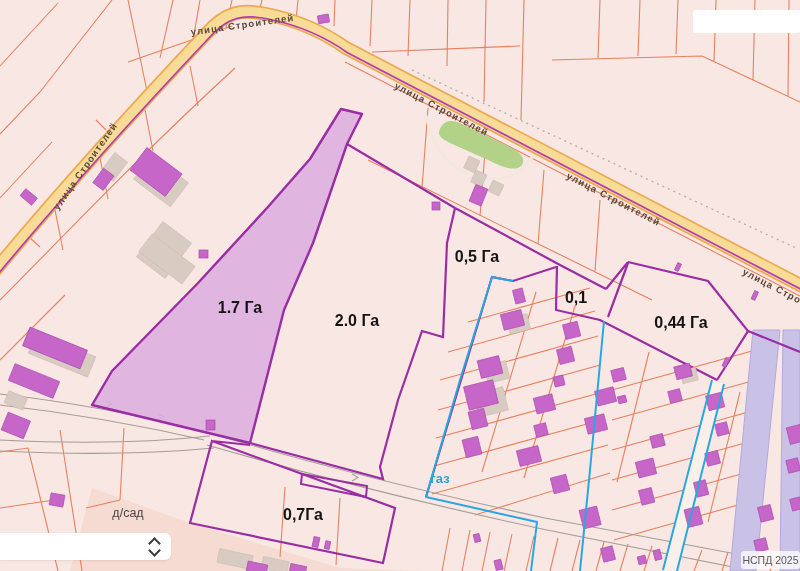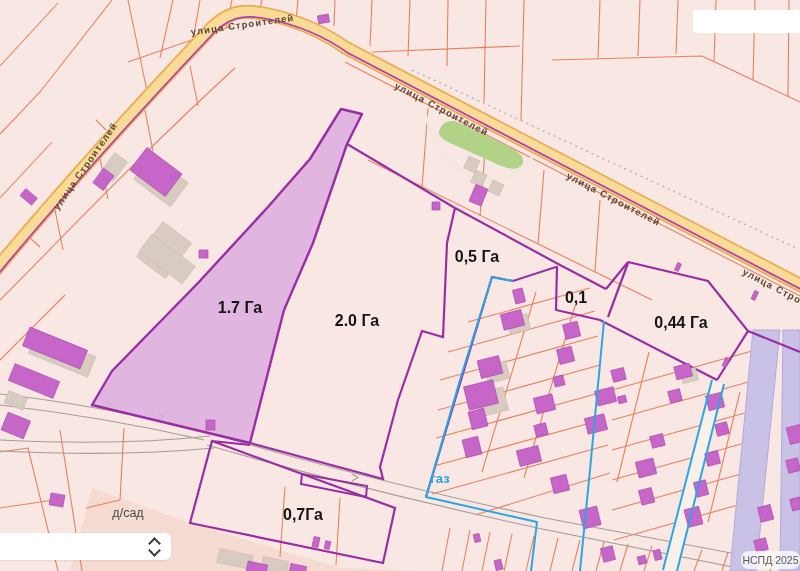--- a/index.html
+++ b/index.html
@@ -8,21 +8,21 @@
   .ui-box{position:absolute;background:#ffffff;}
   #top-right-panel{left:693px;top:10px;width:107px;height:23px;border-radius:2px;}
   #collapse-widget{left:0;top:533px;width:171px;height:27px;border-radius:0 6px 6px 0;
      display:flex;align-items:center;justify-content:flex-end;padding-right:10px;box-sizing:border-box;
      box-shadow:0 1px 2px rgba(0,0,0,.08);}
   #chevron-btn{display:flex;flex-direction:column;align-items:center;gap:1px;cursor:pointer;border:none;background:none;padding:2px;}
   .chev{width:7px;height:7px;border-left:2px solid #3a3a3a;border-top:2px solid #3a3a3a;}
   .chev.up{transform:rotate(45deg);}
   .chev.down{transform:rotate(-135deg);margin-top:-3px;}
   #attribution-pill{position:absolute;left:741px;top:551px;width:59px;height:18px;
-     background:rgba(255,255,255,.75);border-radius:8px;display:flex;align-items:center;justify-content:center;
+     background:rgba(255,255,255,.75);border-radius:3px;display:flex;align-items:center;justify-content:center;
      font-size:10.5px;color:#5a5a5a;}
   text{font-family:"Liberation Sans",sans-serif;}
   .area-label{font-size:16px;font-weight:bold;fill:#141414;}
   .street-label{font-size:9.5px;font-weight:600;fill:#5b4a3a;letter-spacing:1.1px;}
   .poi-label{font-size:12.5px;fill:#474747;}
   .gas-label{font-size:13px;font-weight:bold;fill:#2ba3dc;}
 </style>
 </head>
 <body>
 

